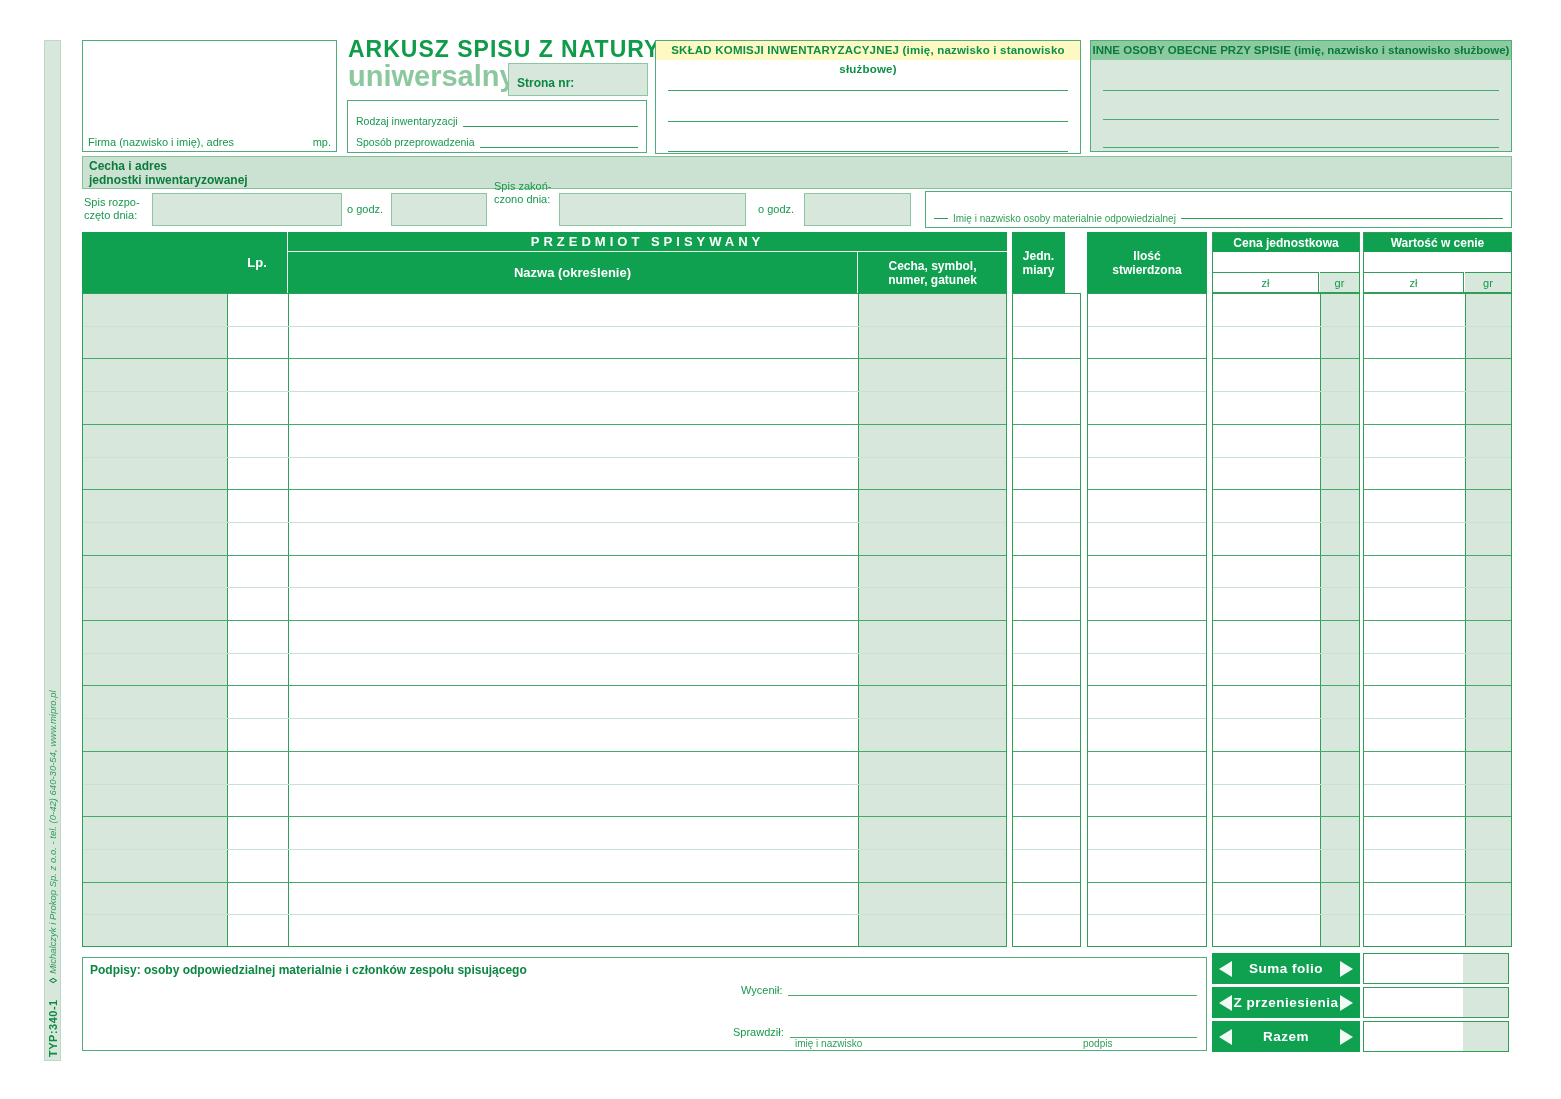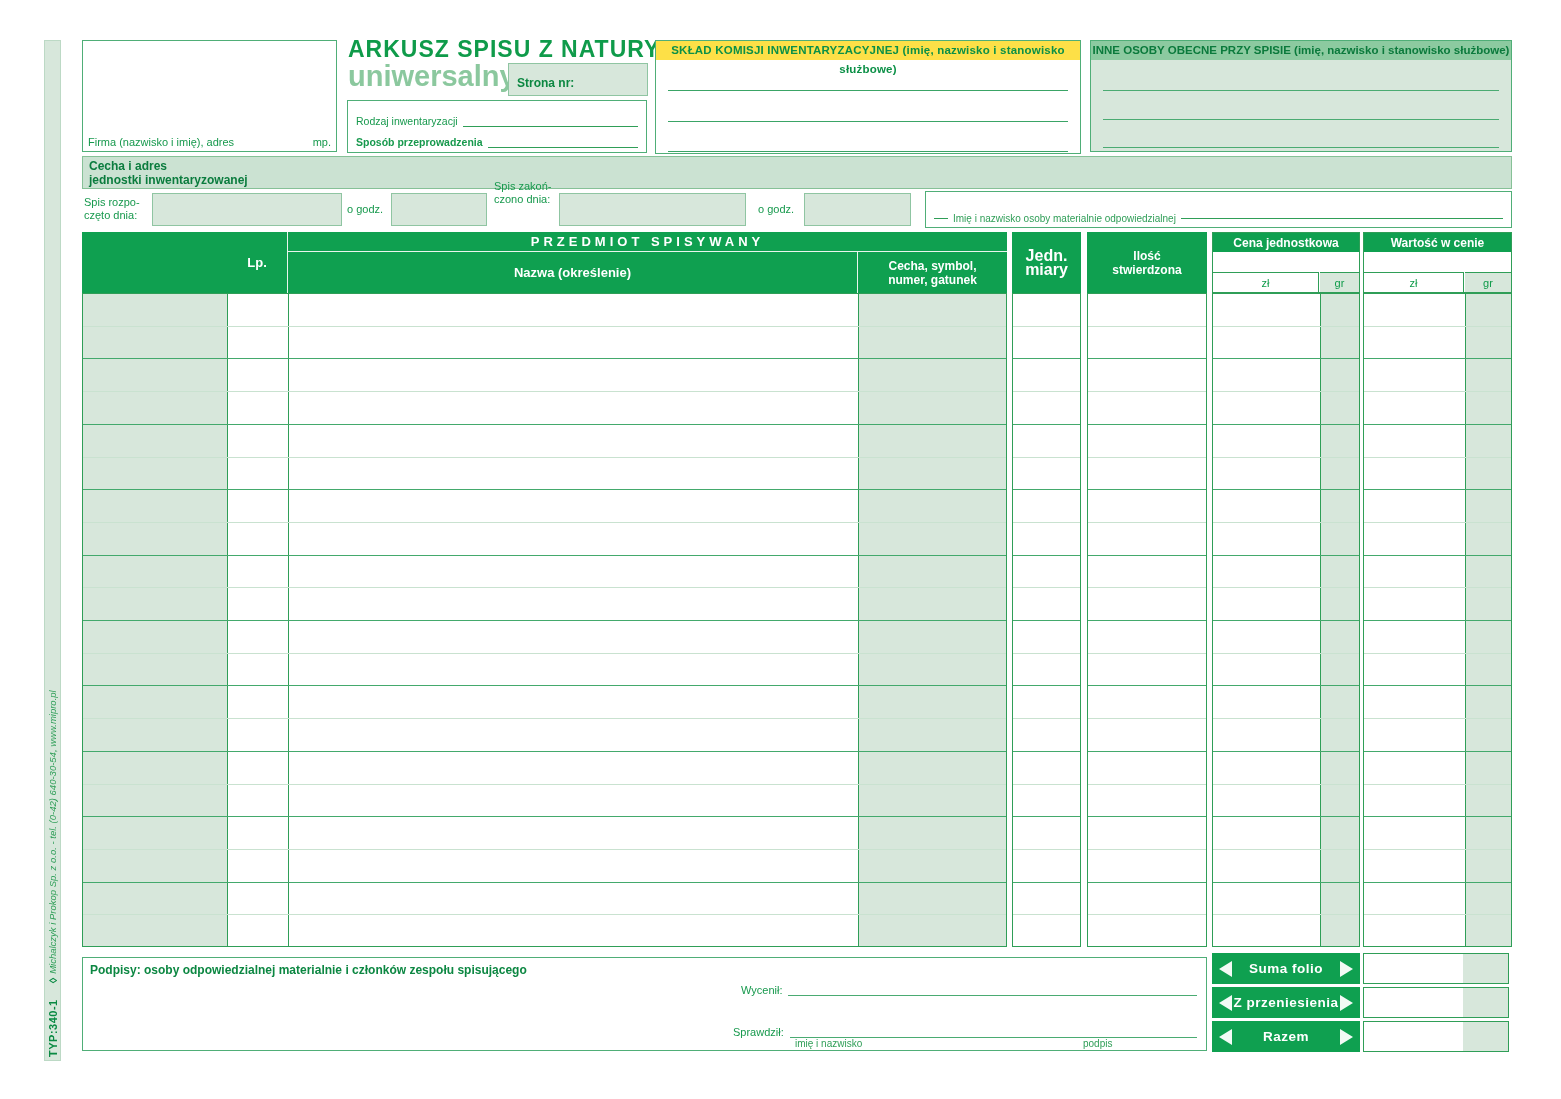--- a/index.html
+++ b/index.html
@@ -68,28 +68,28 @@
 
 <div class="abs fieldbox" style="left:508px;top:63px;width:140px;height:33px;">
   <span class="abs" style="left:8px;bottom:5px;font-size:12px;font-weight:bold;color:#0c8742;">Strona nr:</span>
 </div>
 
 <div class="abs box" style="left:347px;top:100px;width:300px;height:53px;padding:6px 8px 0 8px;">
   <div style="display:flex;align-items:flex-end;height:20px;">
     <span class="smalllbl" style="font-size:10.5px;white-space:nowrap;margin-right:5px;">Rodzaj inwentaryzacji</span>
     <span class="fline"></span>
   </div>
-  <div style="display:flex;align-items:flex-end;height:21px;font-weight:bold;">
+  <div style="display:flex;align-items:flex-end;height:21px;">
     <span class="smalllbl" style="font-size:10.5px;white-space:nowrap;margin-right:5px;">Sposób przeprowadzenia</span>
     <span class="fline"></span>
   </div>
 </div>
 
 <div class="abs box" style="left:655px;top:40px;width:426px;height:114px;">
-  <div style="height:19px;line-height:19px;background:#fde047;text-align:center;font-size:11.5px;font-weight:bold;color:#0c9047;letter-spacing:.2px;">SKŁAD KOMISJI INWENTARYZACYJNEJ (imię, nazwisko i stanowisko służbowe)</div>
+  <div style="height:19px;line-height:19px;background:#fef9c3;text-align:center;font-size:11.5px;font-weight:bold;color:#0c9047;letter-spacing:.2px;">SKŁAD KOMISJI INWENTARYZACYJNEJ (imię, nazwisko i stanowisko służbowe)</div>
   <div style="position:relative;height:94px;">
     <div class="wline" style="top:30px;"></div>
     <div class="wline" style="top:61px;"></div>
     <div class="wline" style="top:91px;"></div>
   </div>
 </div>
 
 <div class="abs" style="left:1090px;top:40px;width:422px;height:112px;border:1px solid #4fae77;">
   <div style="height:19px;line-height:19px;background:#8ccaa0;text-align:center;font-size:11.5px;font-weight:bold;color:#0b7a3c;">INNE OSOBY OBECNE PRZY SPISIE (imię, nazwisko i stanowisko służbowe)</div>
   <div style="position:relative;height:91px;background:#d7e7db;">
@@ -127,21 +127,21 @@
   </div>
 </div>
 
 <div class="abs bg-green" style="left:82px;top:232px;width:925px;height:61px;">
   <div class="hcell hdiv" style="left:145px;top:0;width:61px;height:61px;font-size:13px;">Lp.</div>
   <div class="hcell hdiv" style="left:206px;top:20px;width:570px;height:41px;font-size:13px;">Nazwa (określenie)</div>
   <div class="hcell hbot" style="left:206px;top:0;width:719px;height:20px;font-size:13px;letter-spacing:4px;">PRZEDMIOT SPISYWANY</div>
   <div class="hcell" style="left: 776px; top: 20px; width: 149px; height: 41px; font-size: 12px; line-height: 14px; white-space: pre-line;">Cecha, symbol,
 numer, gatunek</div>
 </div>
-<div class="abs bg-green hcell" style="left: 1012px; top: 232px; width: 69px; height: 61px; font-size: 16px; line-height: 14px; white-space: pre-line;">Jedn.
+<div class="abs bg-green hcell" style="left: 1012px; top: 232px; width: 53px; height: 61px; font-size: 12px; line-height: 14px; white-space: pre-line;">Jedn.
 miary</div>
 <div class="abs bg-green hcell" style="left: 1087px; top: 232px; width: 120px; height: 61px; font-size: 12px; line-height: 14px; white-space: pre-line;">Ilość
 stwierdzona</div>
 
 <div class="abs" style="left:1212px;top:232px;width:148px;height:61px;border:1px solid #2f9e57;">
   <div class="hcell bg-green" style="left:0;top:0;width:146px;height:19px;font-size:12px;">Cena jednostkowa</div>
   <div class="abs" style="left:0;top:19px;width:146px;height:20px;background:#fff;"></div>
   <div class="abs" style="left:0;top:39px;width:106px;height:20px;background:#fff;border-top:1px solid #2f9e57;border-right:1px solid #2f9e57;text-align:center;font-size:11px;color:#0f9b4a;line-height:20px;">zł</div>
   <div class="abs" style="left:107px;top:39px;width:39px;height:20px;background:#d7e7db;border-top:1px solid #2f9e57;text-align:center;font-size:11px;color:#0f9b4a;line-height:20px;">gr</div>
 </div>

